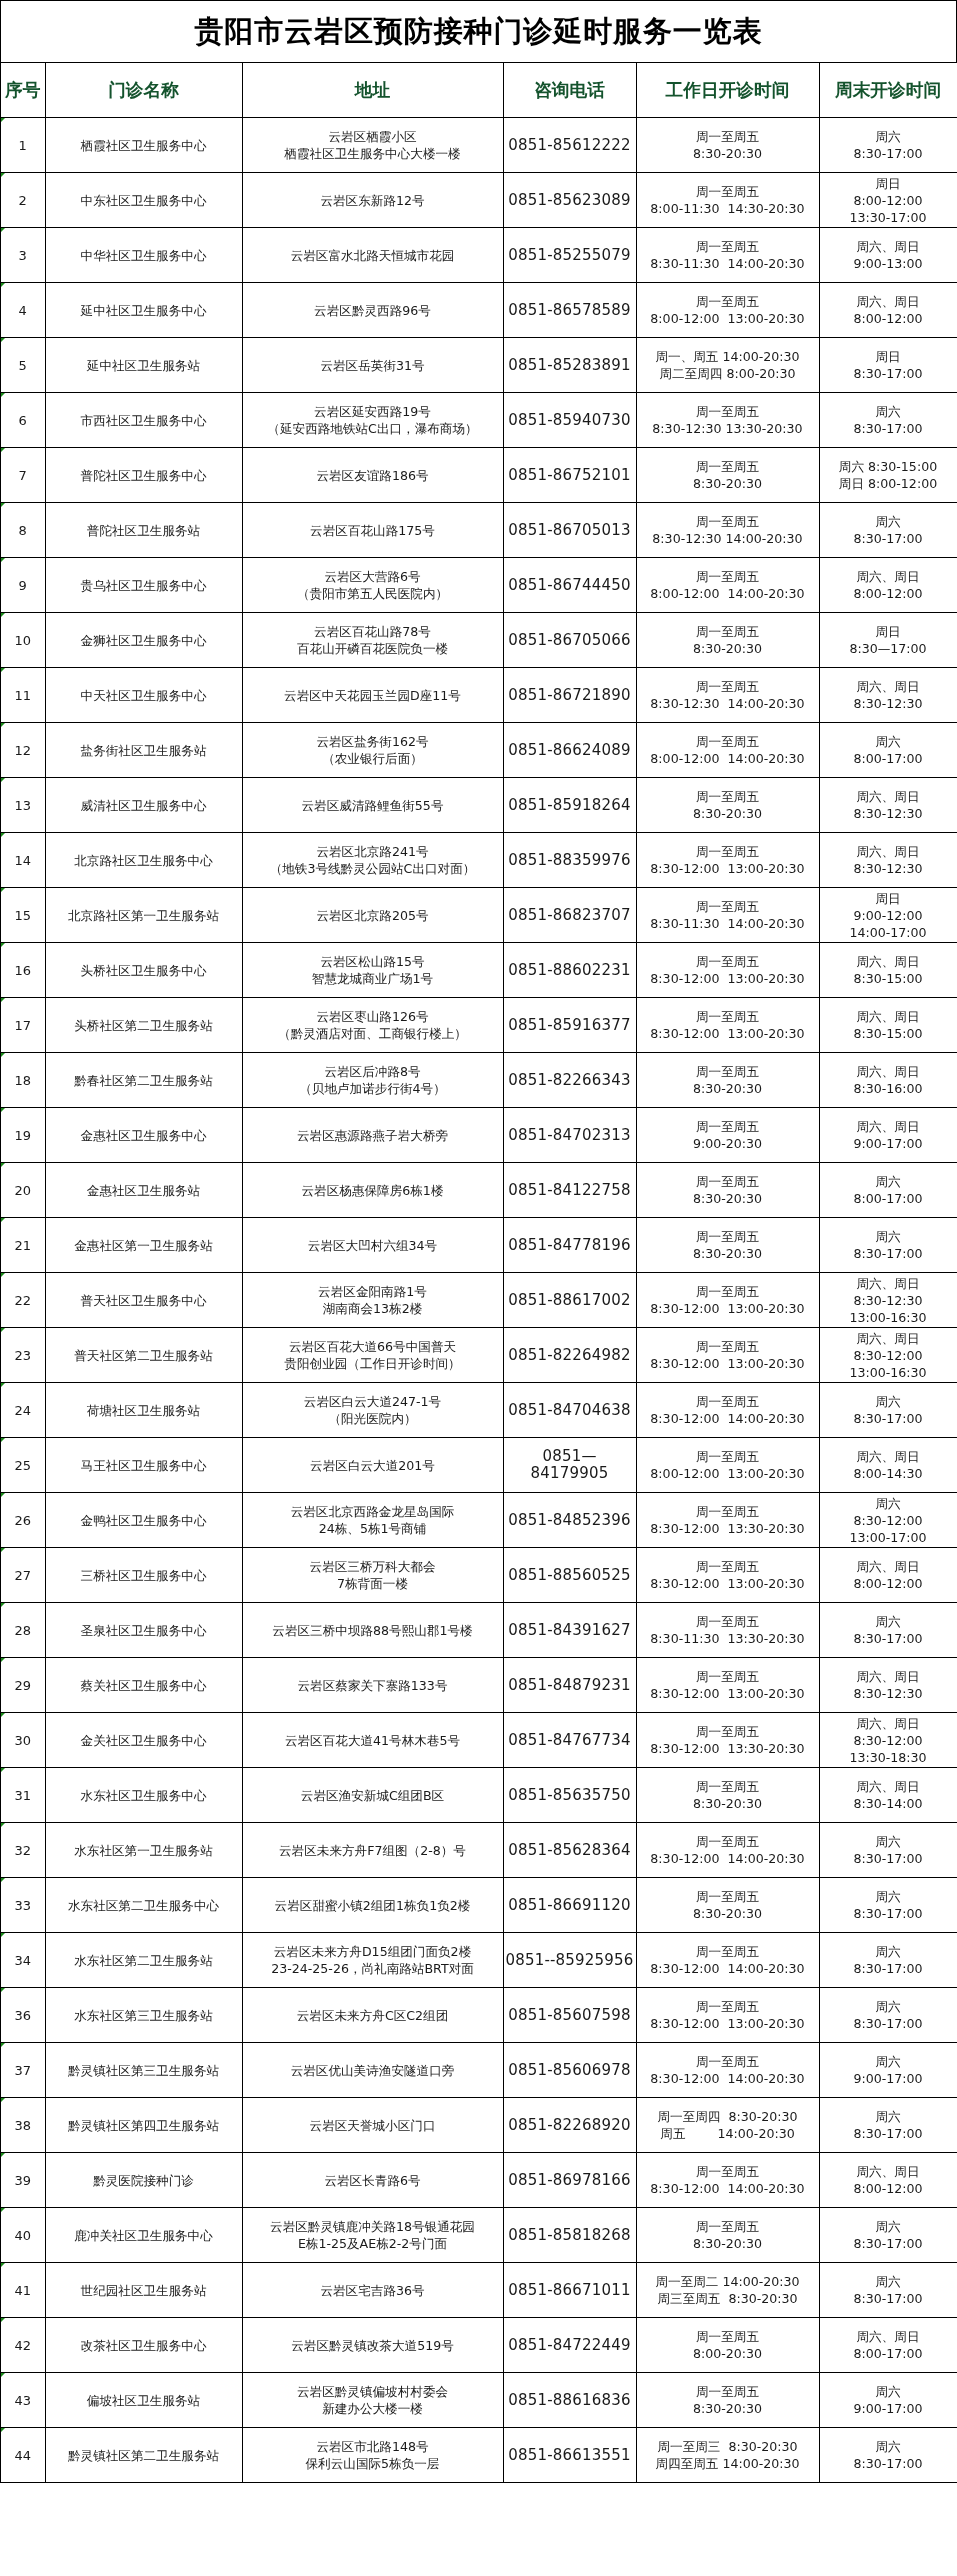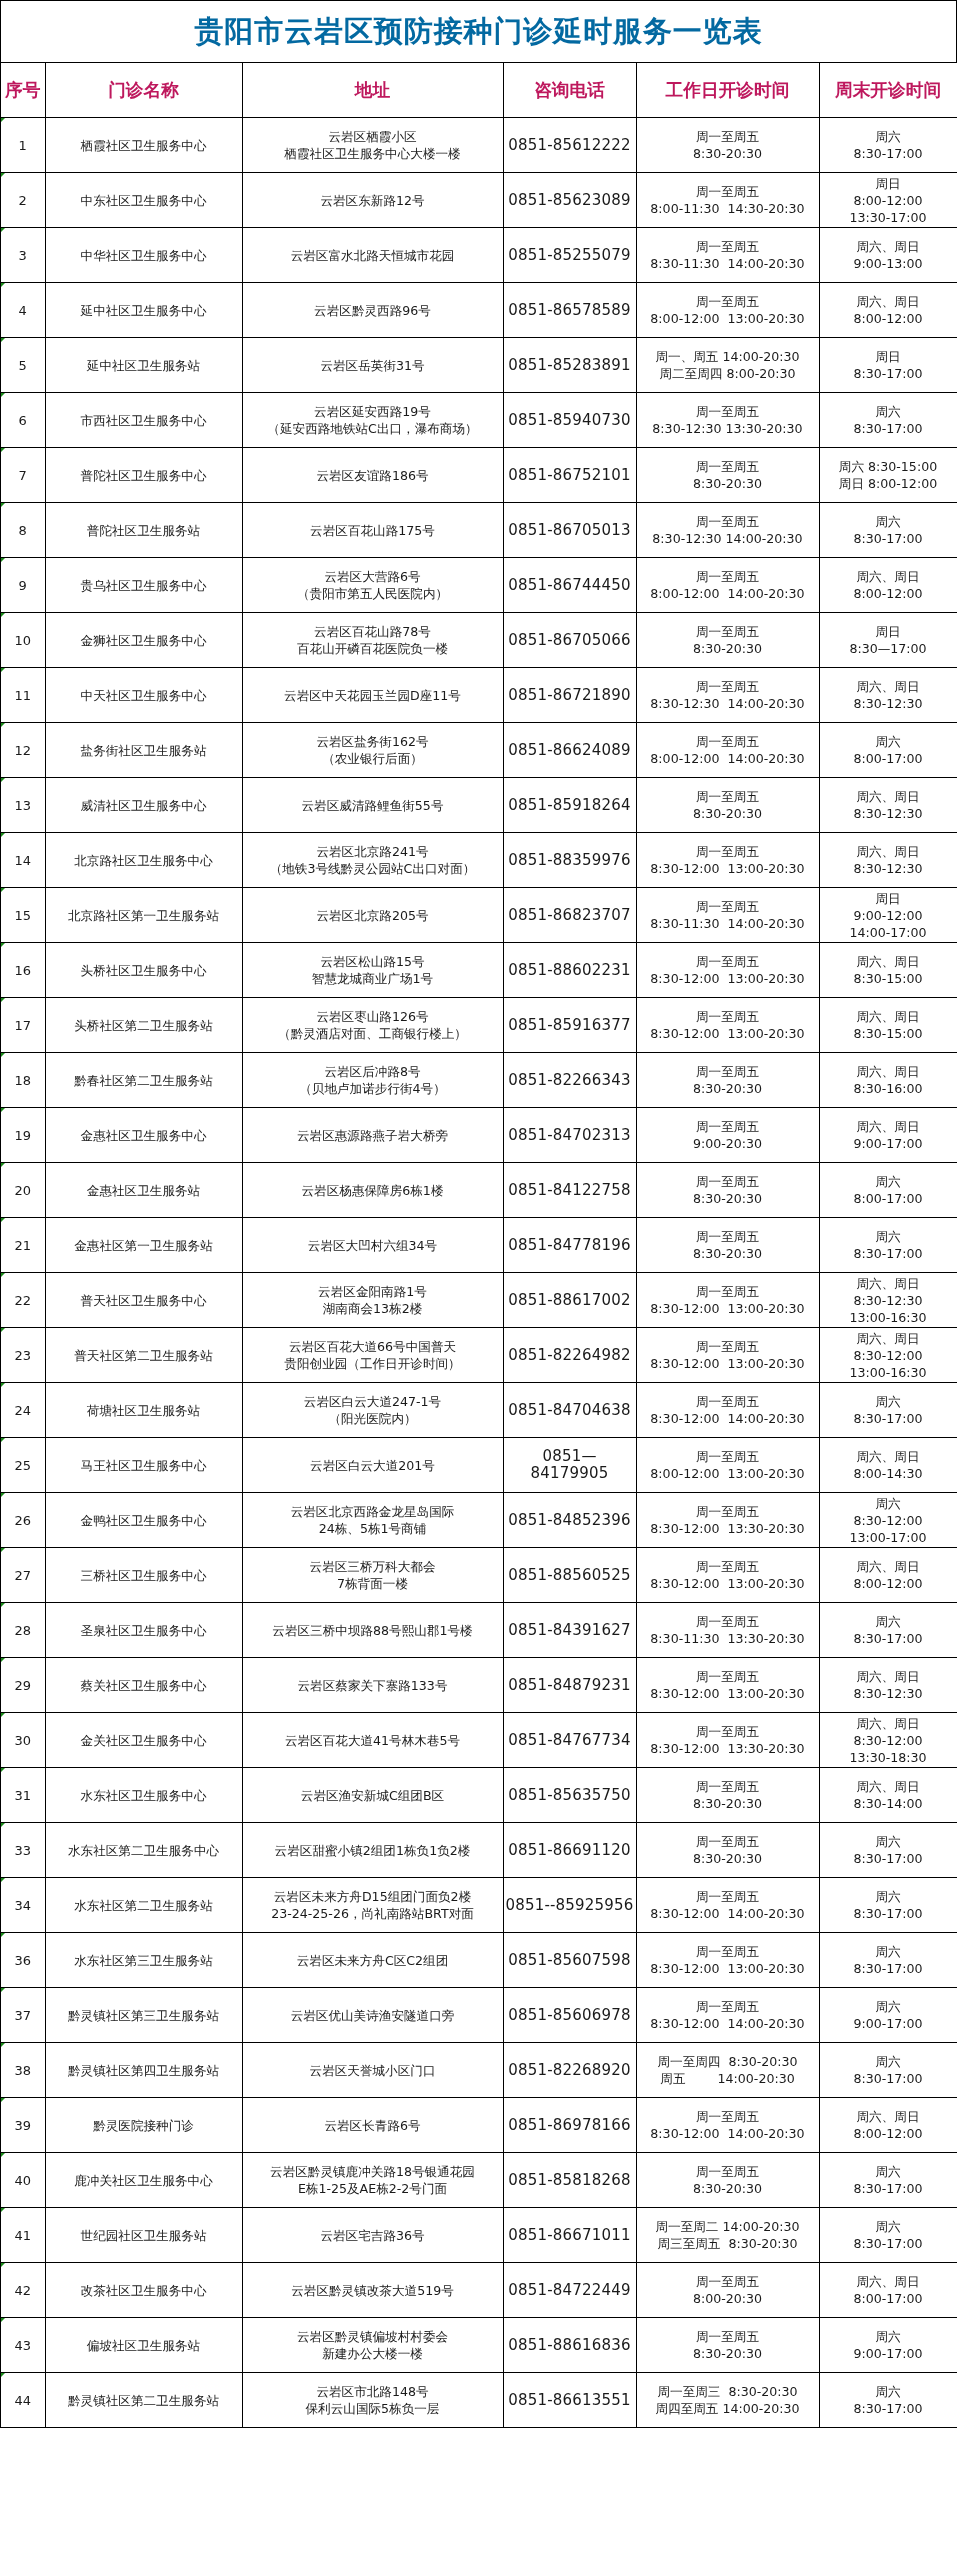--- a/index.html
+++ b/index.html
@@ -2,27 +2,27 @@
 <html style="font-size:15px"><head>
 <meta charset="utf-8">
 <style>
   html, body { margin: 0; padding: 0; background: #ffffff; }
   body { width: 957px; height: 2576px; overflow: hidden; font-family: "DejaVu Sans", "Liberation Sans", sans-serif; color: #111; }
   .sheet { position: relative; width: 956px; border-left: 0.9px solid #000; border-top: 0.9px solid #000; }
   .title {
     height: 61px; border-right: 0.9px solid #000; border-bottom: 0.9px solid #000;
     display: flex; align-items: center; justify-content: center;
     font-family: "DejaVu Serif", "Liberation Serif", serif;
-    font-size: 29px; font-weight: bold; letter-spacing: 0.9px; color: #0369a1;
+    font-size: 29px; font-weight: bold; letter-spacing: 0.9px; color: #000000;
   }
   table { border-collapse: collapse; table-layout: fixed; width: 956px; }
   col.c0 { width: 44px; } col.c1 { width: 197px; } col.c2 { width: 261px; }
   col.c3 { width: 133px; } col.c4 { width: 183px; } col.c5 { width: 138px; }
   th, td { border-right: 0.9px solid #000; border-bottom: 0.9px solid #000; text-align: center; vertical-align: middle; padding: 0 1.9px; position: relative; }
-  th { height: 54px; font-family: "DejaVu Serif", "Liberation Serif", serif; font-size: 17.7px; font-weight: bold; color: #be185d; }
+  th { height: 54px; font-family: "DejaVu Serif", "Liberation Serif", serif; font-size: 17.7px; font-weight: bold; color: #14532d; }
   td { height: 54px; font-size: 12.6px; line-height: 17px; color: #1a1a1a; }
   td .line { display: block; white-space: pre; }
   td.idx { font-size: 13px; }
   td.phone { font-size: 15px; letter-spacing: 0.2px; }
   td.flag::before { content: ""; position: absolute; left: 0; top: 0; border-top: 4.7px solid #1a8a1a; border-right: 4.7px solid transparent; }
 </style>
 </head>
 <body>
 
 <div class="sheet">
@@ -557,20 +557,36 @@
     <td>
             <span class="line">周一至周五</span>
             <span class="line">8:30-20:30</span>
           </td>
     <td>
             <span class="line">周六、周日</span>
             <span class="line">8:30-14:00</span>
           </td>
   </tr>
         <tr>
+    <td class="idx flag">32</td>
+    <td>水东社区第一卫生服务站</td>
+    <td>
+            <span class="line">云岩区未来方舟F7组图（2-8）号</span>
+          </td>
+    <td class="phone">0851-85628364</td>
+    <td>
+            <span class="line">周一至周五</span>
+            <span class="line">8:30-12:00  14:00-20:30</span>
+          </td>
+    <td>
+            <span class="line">周六</span>
+            <span class="line">8:30-17:00</span>
+          </td>
+  </tr>
+        <tr>
     <td class="idx flag">33</td>
     <td>水东社区第二卫生服务中心</td>
     <td>
             <span class="line">云岩区甜蜜小镇2组团1栋负1负2楼</span>
           </td>
     <td class="phone">0851-86691120</td>
     <td>
             <span class="line">周一至周五</span>
             <span class="line">8:30-20:30</span>
           </td>

